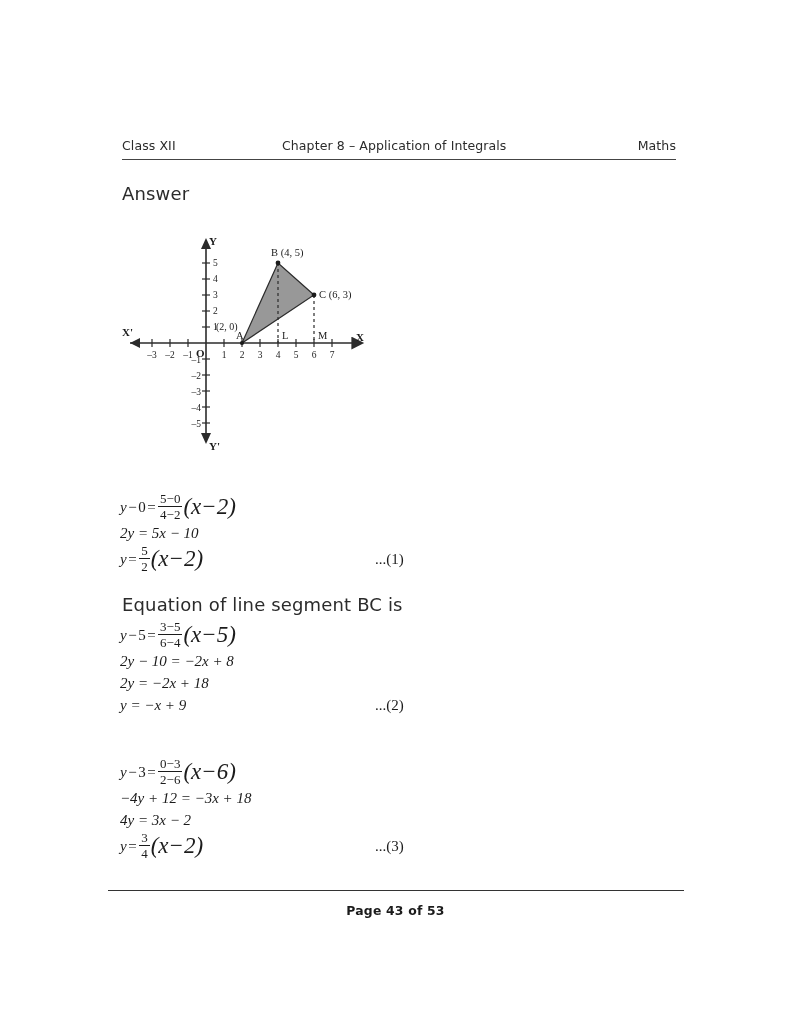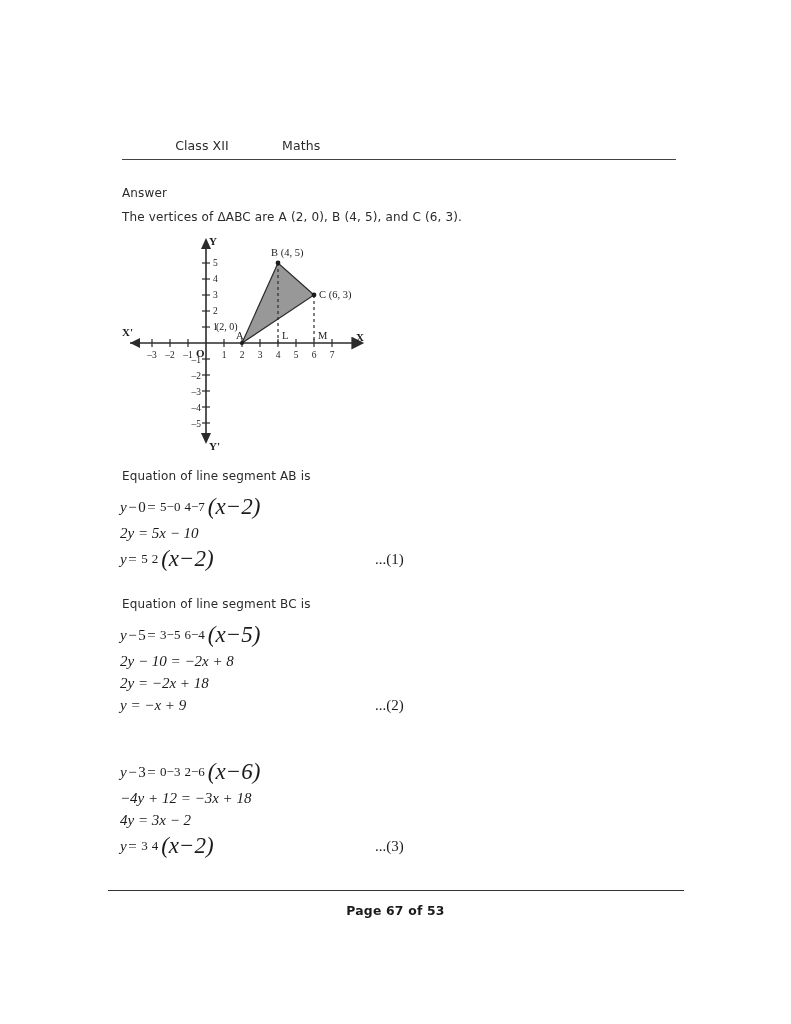--- a/index.html
+++ b/index.html
@@ -29,37 +29,37 @@
     width: 554px;
     height: 24px;
   }
   .header-row {
     display: flex;
     align-items: baseline;
     font-size: 12.5px;
     color: #2b2b2b;
     letter-spacing: 0.1px;
   }
-  .hdr-left  { width: 160px; text-align: center; }
+  .hdr-left  { width: 160px; }
   .hdr-mid   { flex: 1; text-align: left; }
-  .hdr-right { width: 70px; text-align: left; }
+  .hdr-right { width: 70px; text-align: right; }
   .header-rule {
     position: absolute;
     left: 122px;
     top: 159px;
     width: 554px;
     height: 0;
     border-top: 1.6px solid #444;
   }
 
   
   .ptext {
     position: absolute;
     left: 122px;
-    font-size: 12px;
+    font-size: 18px;
     line-height: 17px;
     color: #2b2b2b;
     letter-spacing: 0.15px;
     white-space: nowrap;
   }
   .t-answer   { top: 185px; }
   .t-vertices { top: 209px; }
   .t-eqab     { top: 468px; }
   .t-eqbc     { top: 596px; }
   .t-eqca     { top: 733px; }
@@ -76,21 +76,21 @@
     display: flex;
     align-items: center;
     height: 22px;
     white-space: nowrap;
   }
   .mline.tall { height: 30px; }
   .it { font-style: italic; }
   .op { padding: 0 1.5px; }
   .frac {
     display: inline-flex;
-    flex-direction: row;
+    flex-direction: column;
     align-items: center;
     vertical-align: middle;
     margin: 0 1px;
     position: relative;
     top: -1px;
   }
   .frac .num, .frac .den {
     font-size: 13px;
     line-height: 13px;
     padding: 0 2px;
@@ -146,27 +146,27 @@
   }
 </style>
 </head>
 <body>
 
 <div class="page">
 
   <div class="header">
     <div class="header-row">
       <span class="hdr-left">Class XII</span>
+      <span class="hdr-mid">Chapter 8 – Application of Integrals</span>
       <span class="hdr-right">Maths</span>
     </div>
   </div>
   <div class="header-rule"></div>
 
   <div class="ptext t-answer">Answer</div>
-  <div class="ptext t-vertices">The vertices of ΔABC are A (2, 0), B (4, 5), and C (6, 3).</div>
 
   <div class="figure">
     <svg width="265" height="235" viewBox="0 0 265 235" xmlns="http://www.w3.org/2000/svg">
 
       <defs>
         <marker id="arw" markerWidth="9" markerHeight="9" refX="1" refY="4" orient="auto">
           <path d="M0,0 L8,4 L0,8 Z" fill="#2b2b2b"></path>
         </marker>
       </defs>
 
@@ -252,31 +252,30 @@
         <text x="161" y="28" font-size="10.5">B (4, 5)</text>
         <text x="209" y="70" font-size="10.5">C (6, 3)</text>
         <text x="126" y="111" font-size="10.5">A</text>
         <text x="106" y="102" font-size="10">(2, 0)</text>
         <text x="172" y="111" font-size="10.5">L</text>
         <text x="208" y="111" font-size="10.5">M</text>
       </g>
     </svg>
   </div>
 
-  <div class="ptext t-eqab">Equation of line segment AB is</div>
   <div class="math m-ab">
     <div class="mline tall">
       <span class="it">y</span>
       <span class="op">−</span>
       <span>0</span>
       <span class="op">=</span>
       <span class="frac">
         <span class="num">5−0</span>
         <span class="bar"></span>
-        <span class="den">4−7</span>
+        <span class="den">4−2</span>
       </span>
       <span class="paren it">(x−2)</span>
     </div>
     <div class="mline">
       <span class="it">2y = 5x − 10</span>
     </div>
     <div class="mline tall">
       <span class="it">y</span>
       <span class="op">=</span>
       <span class="frac">
@@ -341,15 +340,15 @@
         <span class="num">3</span>
         <span class="bar"></span>
         <span class="den">4</span>
       </span>
       <span class="paren it">(x−2)</span>
       <span class="eqlabel">...(3)</span>
     </div>
   </div>
 
   <div class="footer-rule"></div>
-  <div class="footer-text">Page 67 of 53</div>
+  <div class="footer-text">Page 43 of 53</div>
 
 </div>
 
 </body></html>

